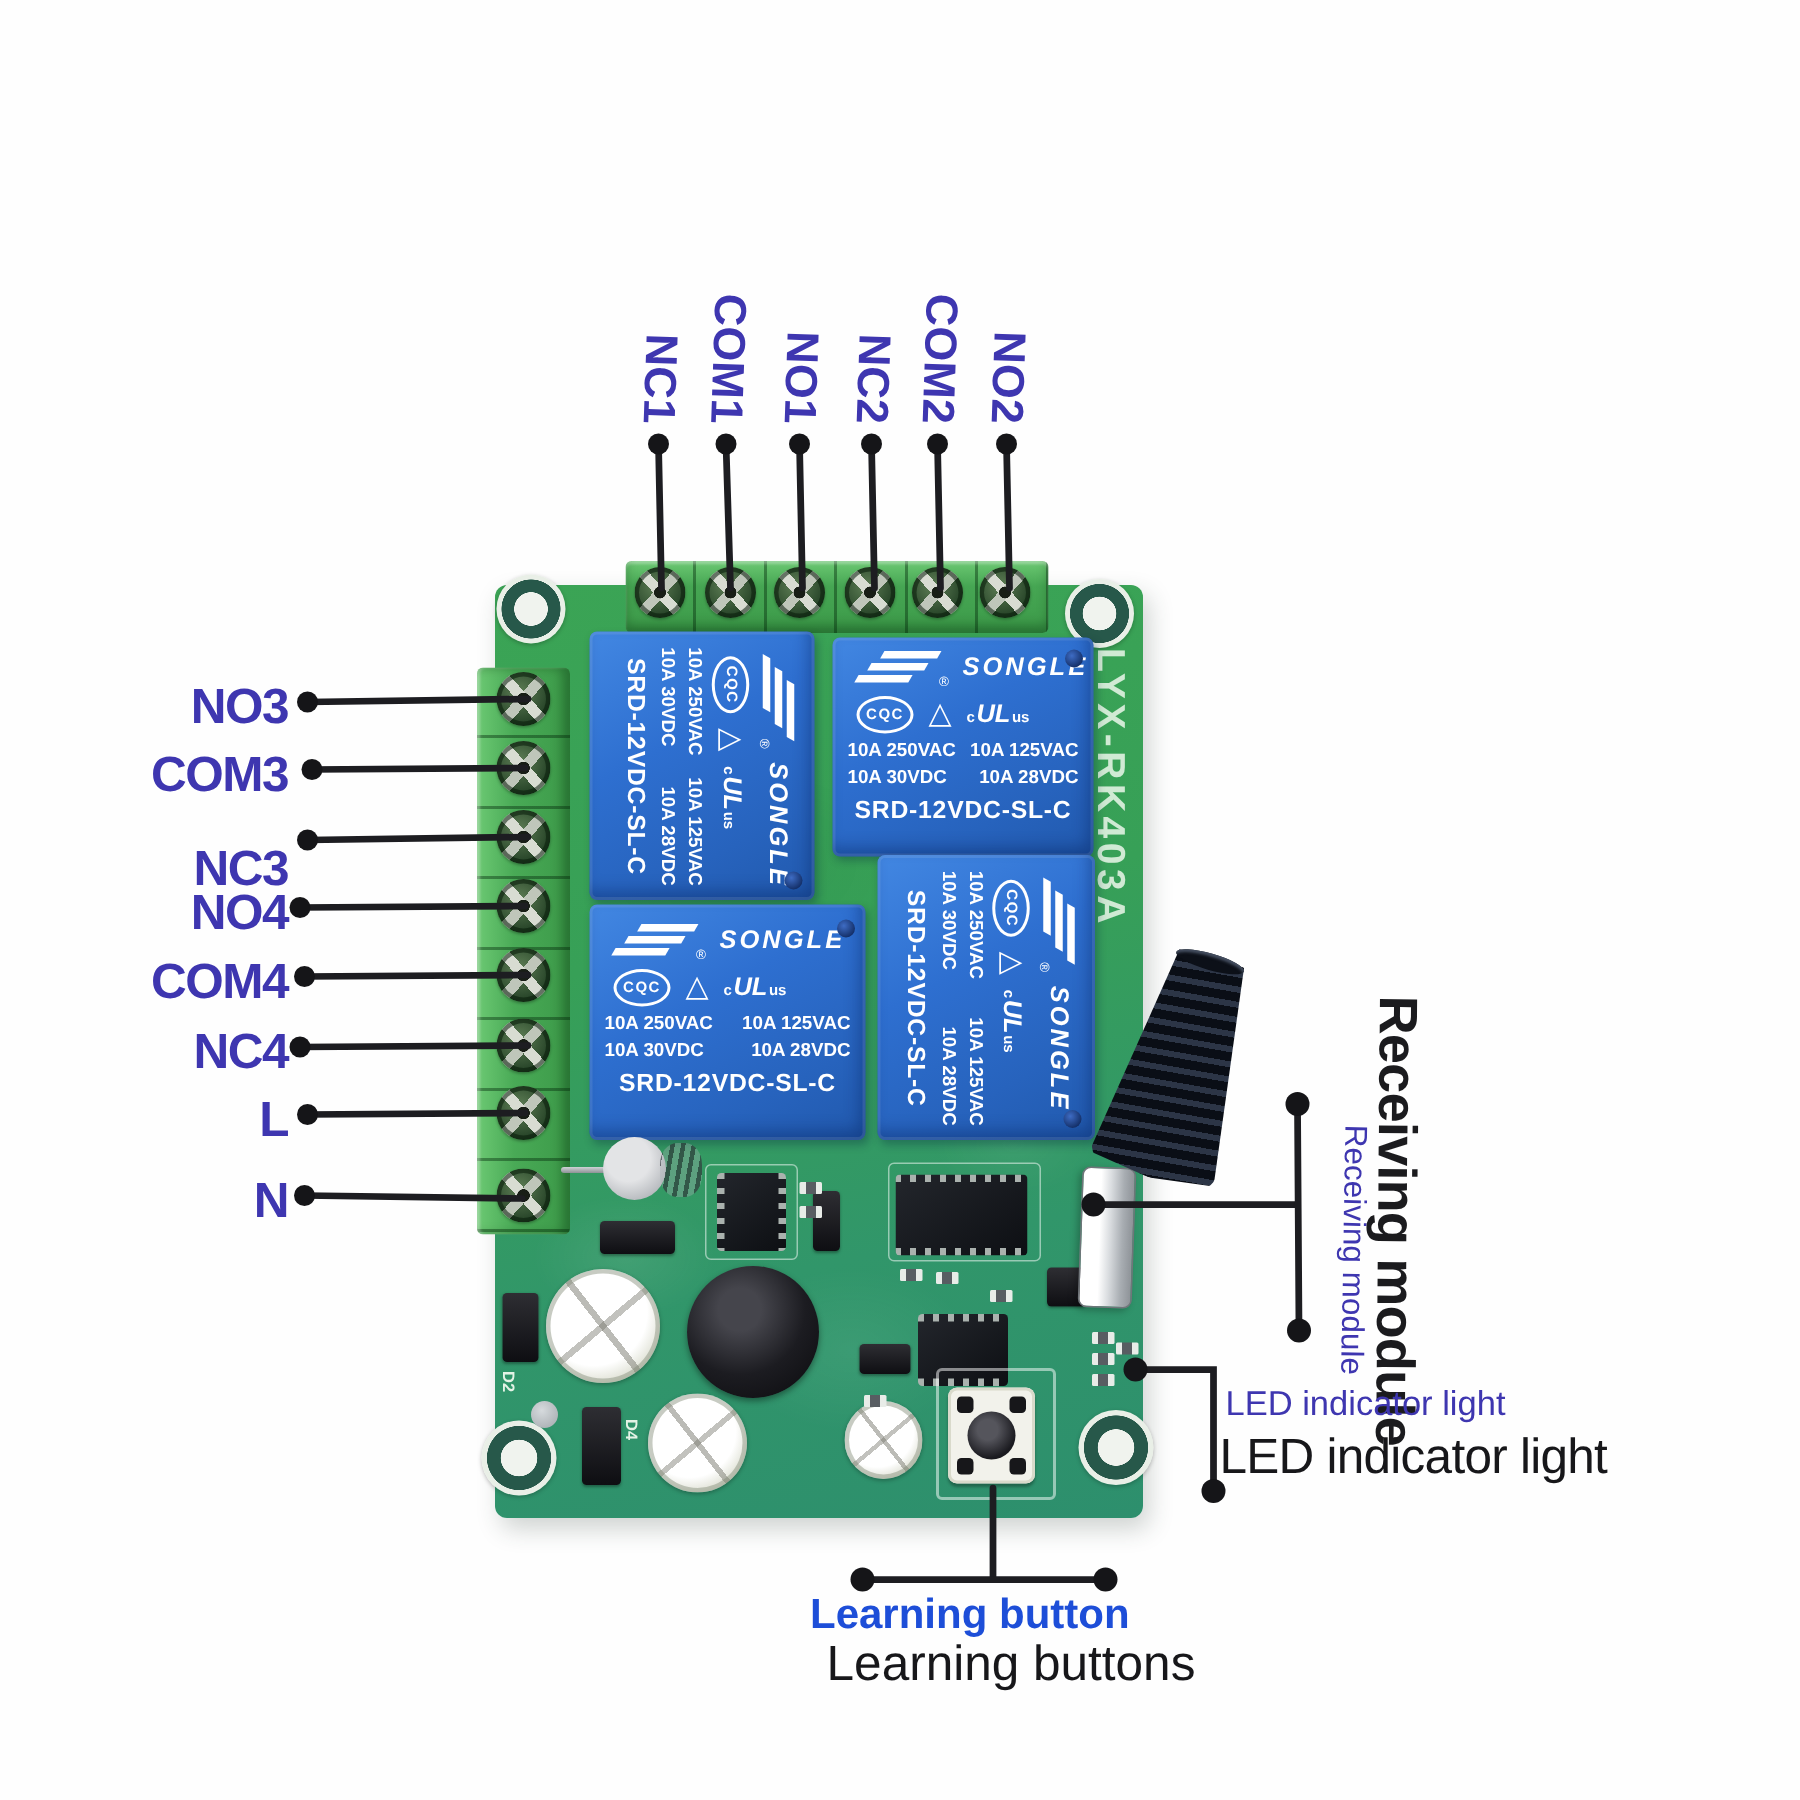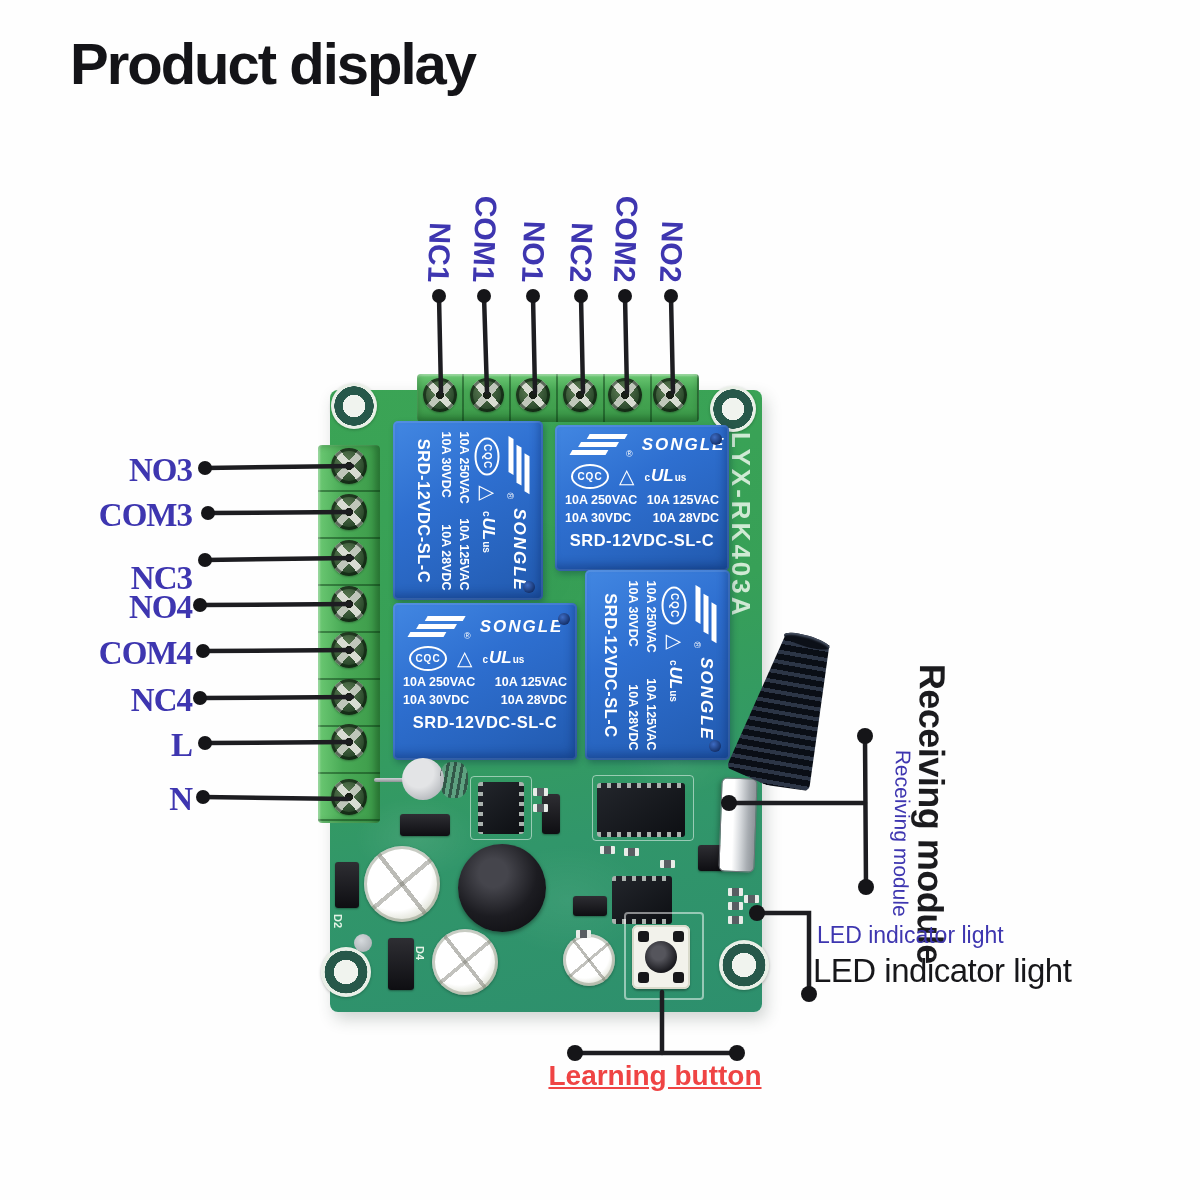--- a/index.html
+++ b/index.html
@@ -7,27 +7,27 @@
          font-family:"Liberation Sans","DejaVu Sans",sans-serif;}
 
   
   .title{position:absolute;left:70px;top:30px;font-size:58px;font-weight:800;letter-spacing:-2px;
          color:#141418;white-space:nowrap;}
 
   
   .tlabel{position:absolute;font-weight:bold;font-size:30px;line-height:1.05;color:#3e36b0;
           white-space:nowrap;transform-origin:0 0;transform:rotate(92deg) translateX(-100%);}
   .llabel{position:absolute;left:56px;width:136px;text-align:right;font-weight:bold;font-size:33px;
-          letter-spacing:-1px;color:#3e36b0;white-space:nowrap;font-family:Liberation Serif, serif;}
+          letter-spacing:-1px;color:#3e36b0;white-space:nowrap;}
   .vtext{position:absolute;white-space:nowrap;transform-origin:0 0;}
   .recv-small{font-size:21px;color:#3e36b0;transform:rotate(91deg);}
   .recv-large{font-size:36px;font-weight:bold;letter-spacing:-.5px;color:#1b1b1e;transform:rotate(90.5deg);}
   .led-small{position:absolute;font-size:23px;color:#3e36b0;white-space:nowrap;}
   .led-large{position:absolute;font-size:33px;letter-spacing:-.5px;color:#17171a;white-space:nowrap;}
-  .learn-small{position:absolute;font-size:28px;font-weight:bold;color:#ef4444;text-align:center;white-space:nowrap;text-decoration:underline;}
+  .learn-small{position:absolute;font-size:28px;font-weight:bold;color:#1d4ed8;white-space:nowrap;}
   .learn-large{position:absolute;font-size:33px;color:#17171a;text-align:center;white-space:nowrap;}
 
   
   .pcb{position:absolute;left:330px;top:390px;width:432px;height:622px;border-radius:8px;
        background:linear-gradient(168deg,#3ba455 0%,#37a057 38%,#31966a 70%,#2d8f6d 100%);
        box-shadow:4px 7px 16px rgba(40,60,50,.22);}
   .pcb-tex{position:absolute;inset:0;border-radius:8px;opacity:.5;pointer-events:none;
        background:
         radial-gradient(90px 60px at 20% 72%,rgba(255,255,255,.16),transparent 70%),
         radial-gradient(120px 80px at 55% 82%,rgba(220,255,235,.14),transparent 70%),
@@ -136,21 +136,20 @@
 
   svg.lines{position:absolute;left:0;top:0;pointer-events:none;}
   svg.lines line,svg.lines polyline{stroke:#1d1d21;stroke-width:4.5;fill:none;stroke-linecap:round;}
   svg.lines circle{fill:#151518;}
 </style>
 </head>
 <body>
 
 <div class="stage">
 
-  <div class="title">Product display</div>
 
   <div class="pcb">
     <div class="pcb-tex"></div>
 
     <div class="hole" style="left:1px;top:-7px;width:46px;height:46px"></div>
     <div class="hole" style="left:380px;top:-4px;width:46px;height:46px"></div>
     <div class="hole" style="left:-9px;top:557px;width:50px;height:50px"></div>
     <div class="hole" style="left:389px;top:550px;width:50px;height:50px"></div>
 
     <div class="silk-model" style="left:426px;top:42px">LYX-RK403A</div>
@@ -407,14 +406,15 @@
   <div class="llabel" style="top:727px">L</div>
   <div class="llabel" style="top:781px">N</div>
 
   <div class="vtext recv-small" style="left:915px;top:750px">Receiving module</div>
   <div class="vtext recv-large" style="left:953px;top:664px">Receiving module</div>
 
   <div class="led-small" style="left:817px;top:922px">LED indicator light</div>
   <div class="led-large" style="left:813px;top:952px">LED indicator light</div>
 
   <div class="learn-small" style="left:540px;top:1060px;width:230px">Learning button</div>
+  <div class="learn-large" style="left:540px;top:1090px;width:268px">Learning buttons</div>
 
 </div>
 
 </body></html>

